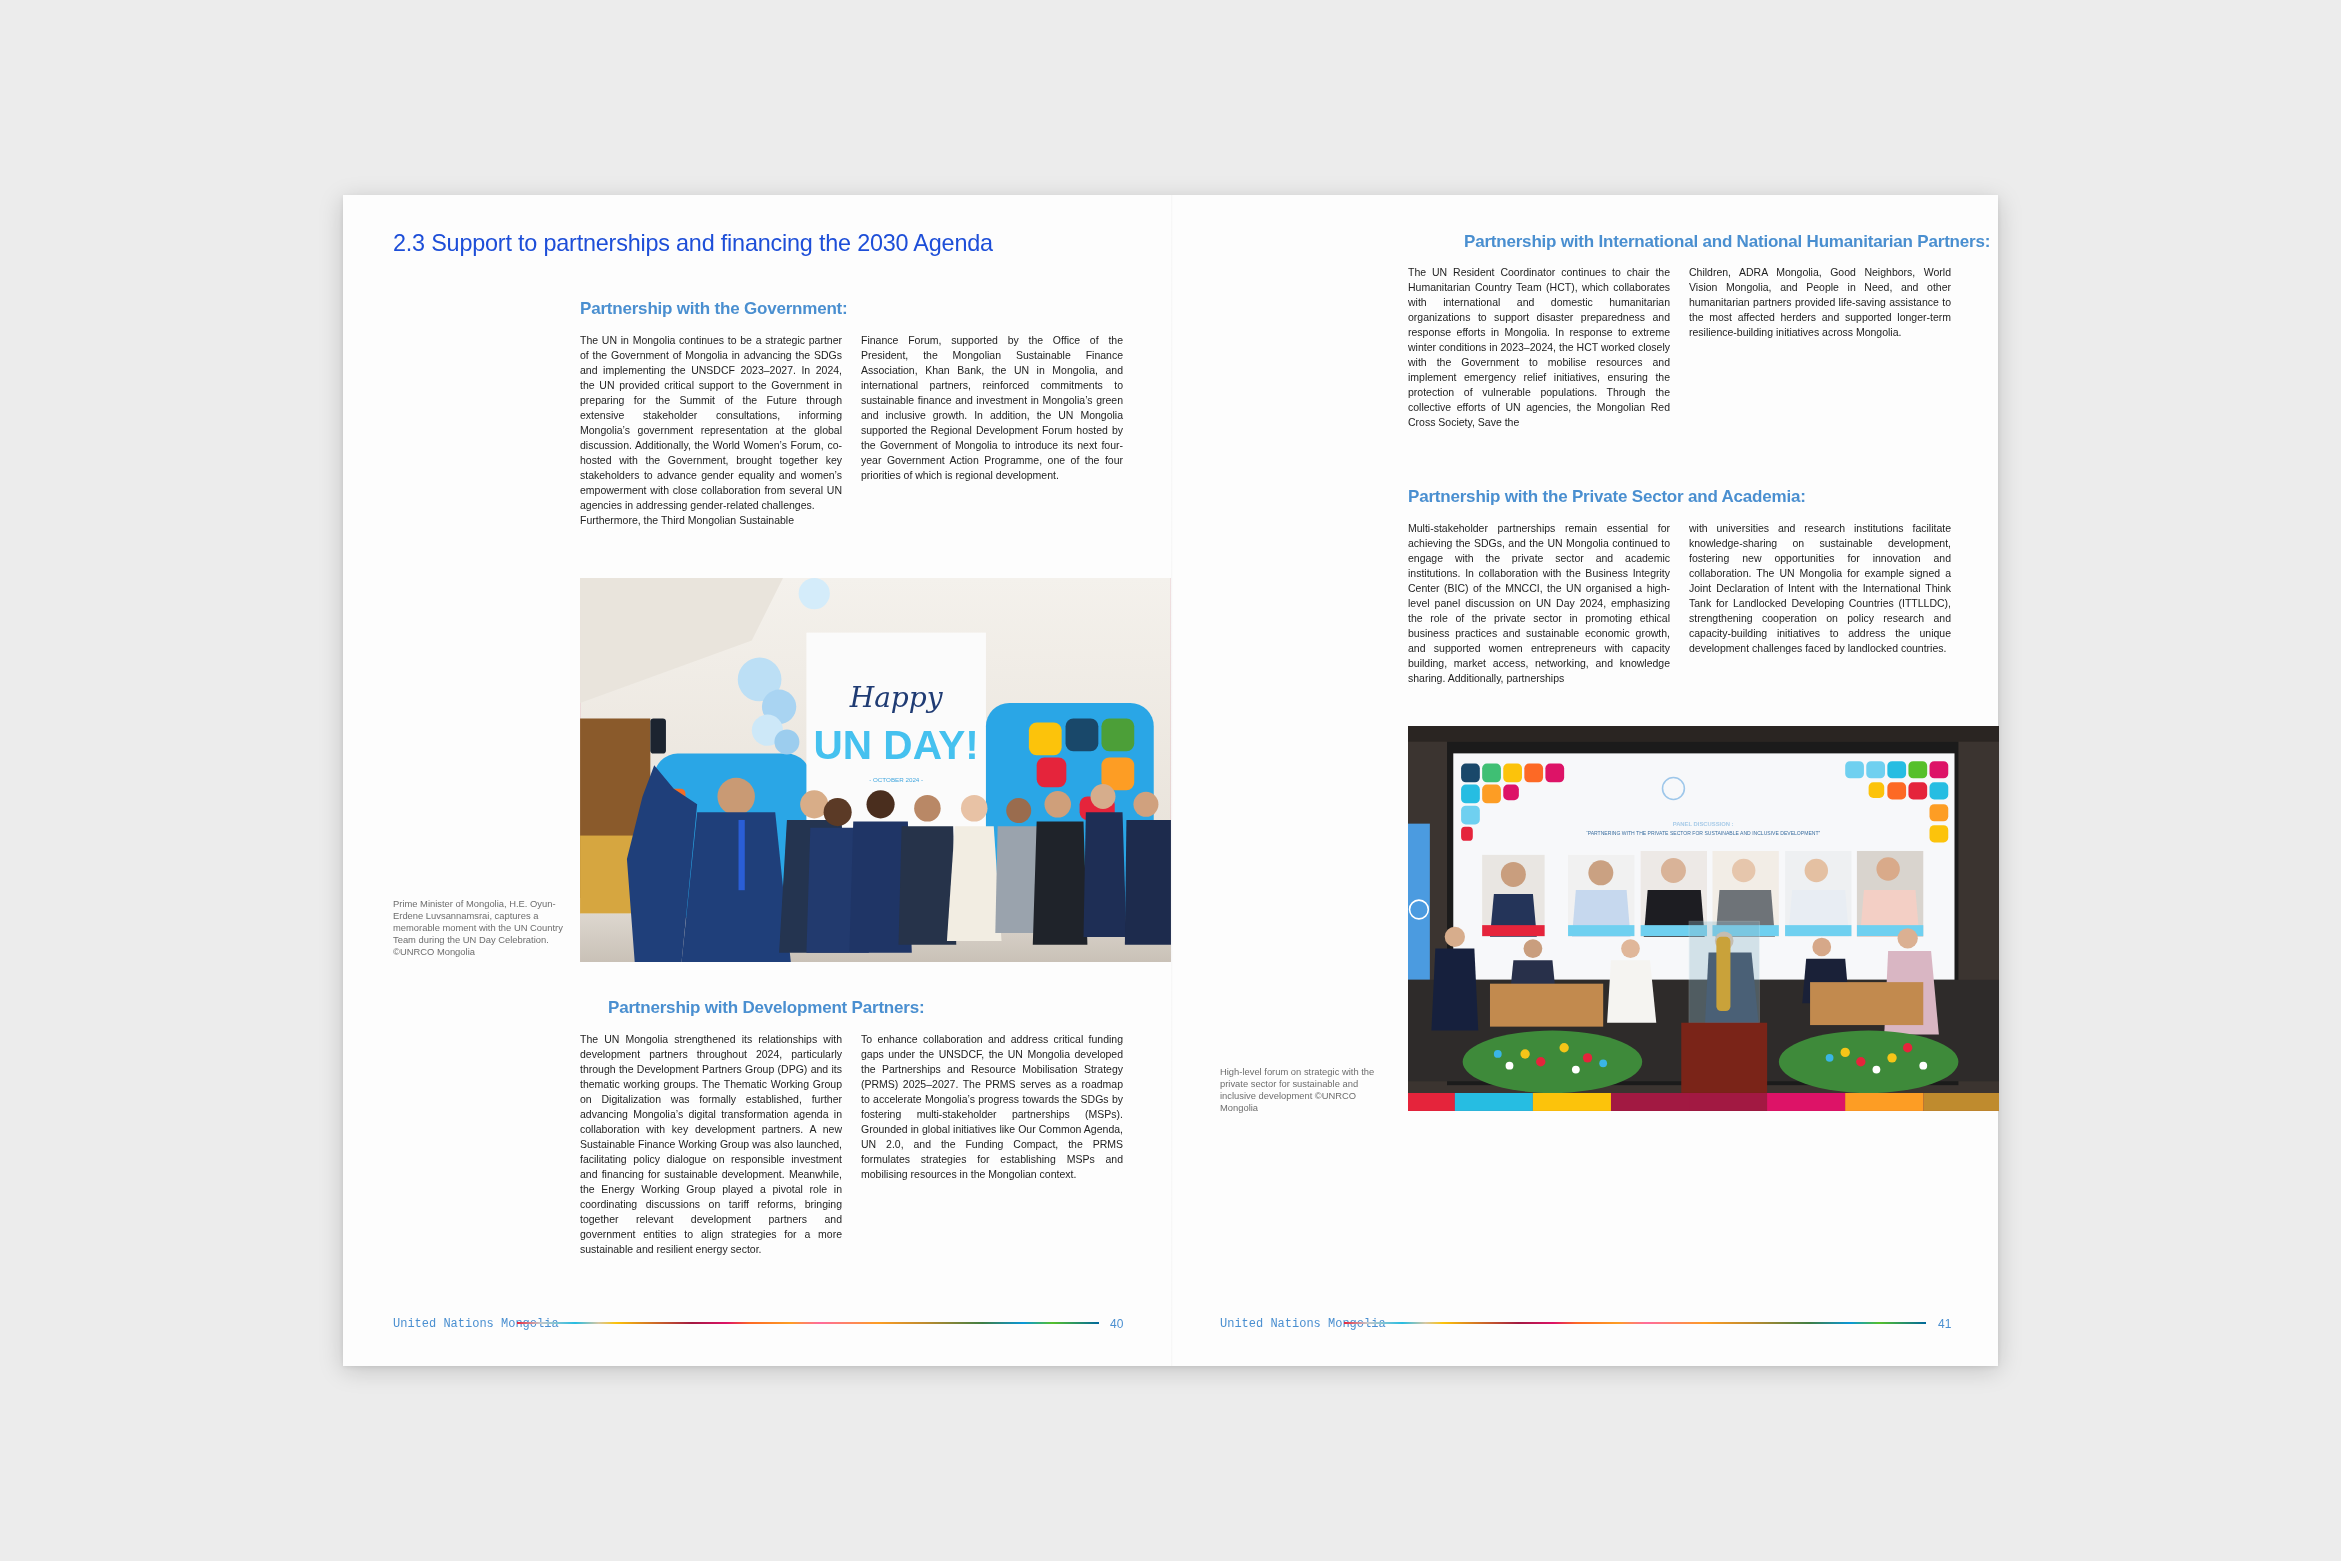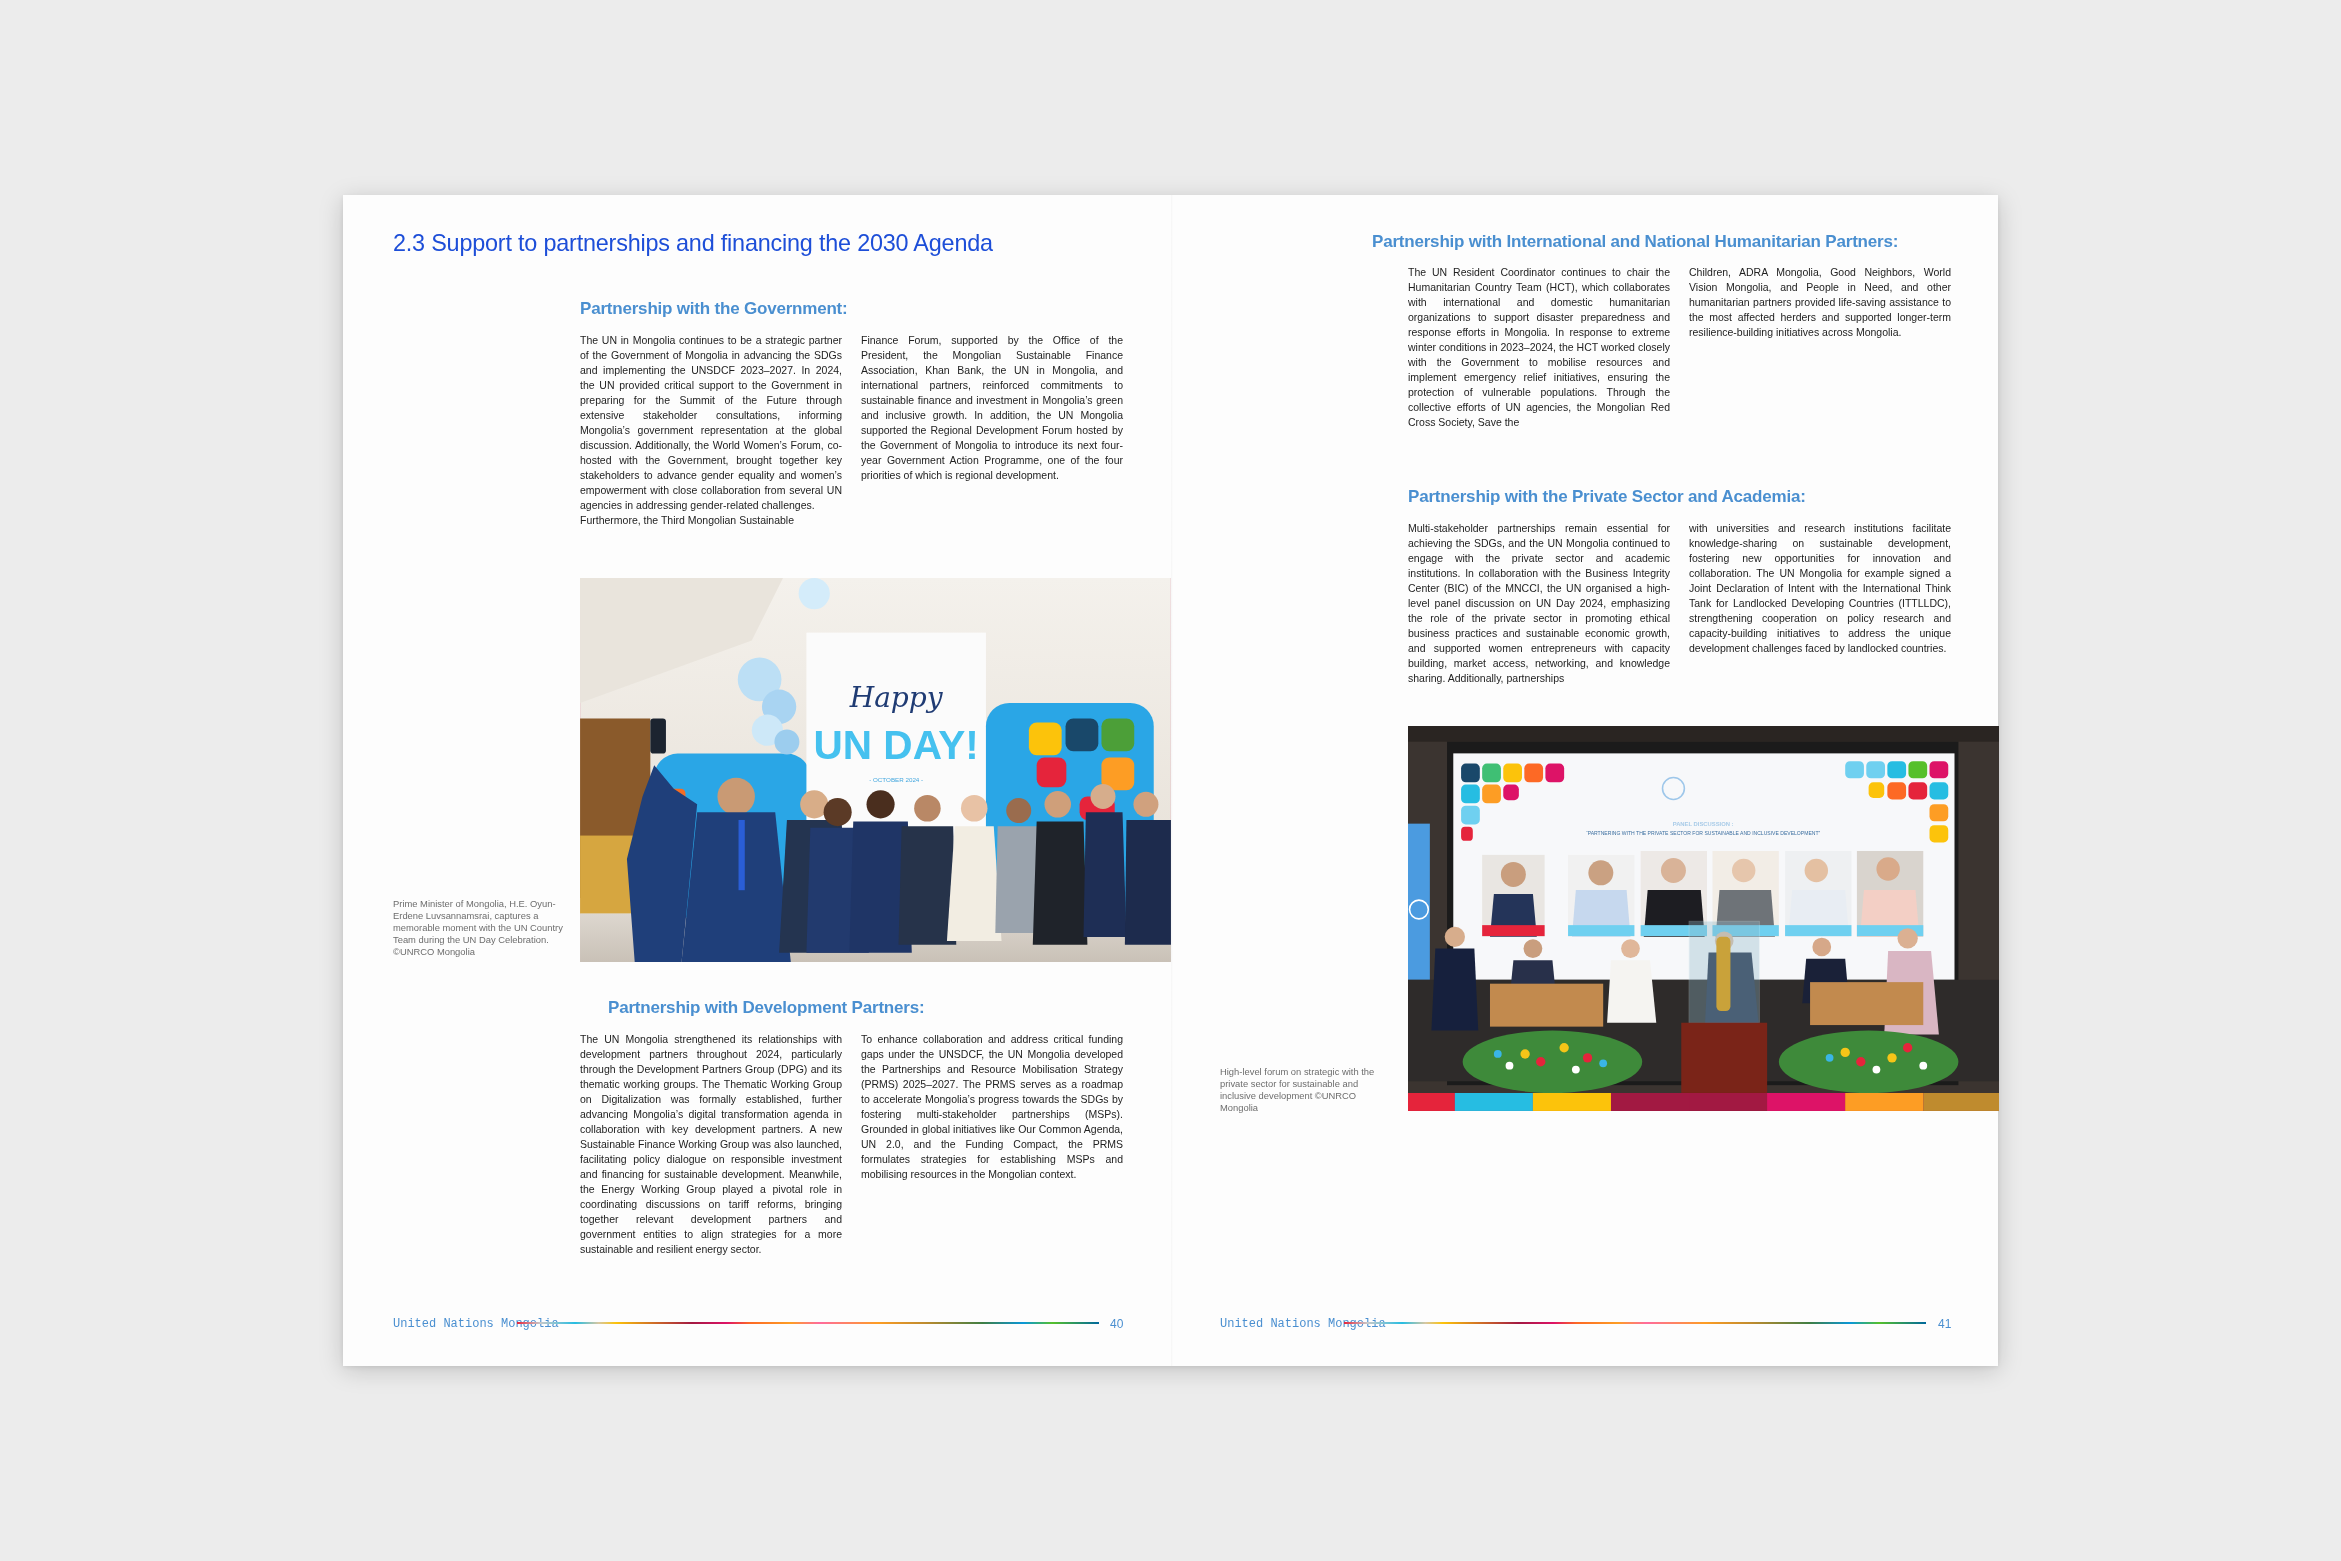--- a/index.html
+++ b/index.html
@@ -141,21 +141,21 @@
   <p>The UN Mongolia strengthened its relationships with development partners throughout 2024, particularly through the Development Partners Group (DPG) and its thematic working groups. The Thematic Working Group on Digitalization was formally established, further advancing Mongolia’s digital transformation agenda in collaboration with key development partners. A new Sustainable Finance Working Group was also launched, facilitating policy dialogue on responsible investment and financing for sustainable development. Meanwhile, the Energy Working Group played a pivotal role in coordinating discussions on tariff reforms, bringing together relevant development partners and government entities to align strategies for a more sustainable and resilient energy sector.</p>
 </div>
 <div class="abs body" style="left:861px; top:1032px; width:262px;">
   <p>To enhance collaboration and address critical funding gaps under the UNSDCF, the UN Mongolia developed the Partnerships and Resource Mobilisation Strategy (PRMS) 2025–2027. The PRMS serves as a roadmap to accelerate Mongolia’s progress towards the SDGs by fostering multi-stakeholder partnerships (MSPs). Grounded in global initiatives like Our Common Agenda, UN 2.0, and the Funding Compact, the PRMS formulates strategies for establishing MSPs and mobilising resources in the Mongolian context.</p>
 </div>
 
 <div class="abs footer-label" style="left:393px; top:1317px;">United Nations Mongolia</div>
 <div class="abs footer-line" style="left:517px; top:1322px; width:582px;"></div>
 <div class="abs footer-num" style="left:1110px; top:1317px;">40</div>
 
-<div class="abs heading" style="left:1372px; top:232px;">Partnership with International and National Humanitarian Partners:</div>
+<div class="abs heading" style="left:1464px; top:232px;">Partnership with International and National Humanitarian Partners:</div>
 
 <div class="abs body" style="left:1408px; top:265px; width:262px;">
   <p>The UN Resident Coordinator continues to chair the Humanitarian Country Team (HCT), which collaborates with international and domestic humanitarian organizations to support disaster preparedness and response efforts in Mongolia. In response to extreme winter conditions in 2023–2024, the HCT worked closely with the Government to mobilise resources and implement emergency relief initiatives, ensuring the protection of vulnerable populations. Through the collective efforts of UN agencies, the Mongolian Red Cross Society, Save the</p>
 </div>
 <div class="abs body" style="left:1689px; top:265px; width:262px;">
   <p>Children, ADRA Mongolia, Good Neighbors, World Vision Mongolia, and People in Need, and other humanitarian partners provided life-saving assistance to the most affected herders and supported longer-term resilience-building initiatives across Mongolia.</p>
 </div>
 
 <div class="abs heading" style="left:1408px; top:487px;">Partnership with the Private Sector and Academia:</div>
 

